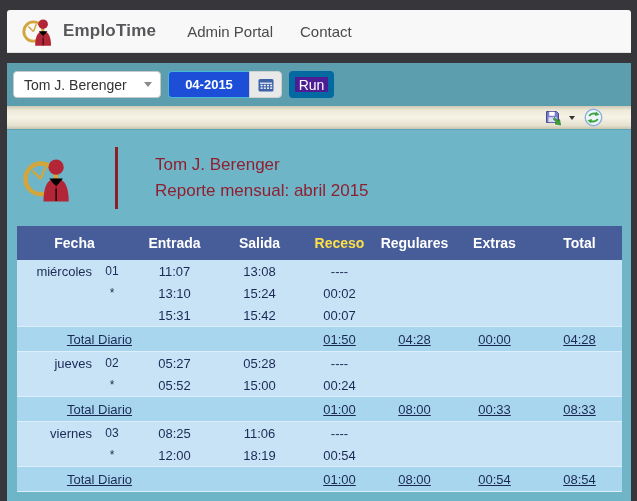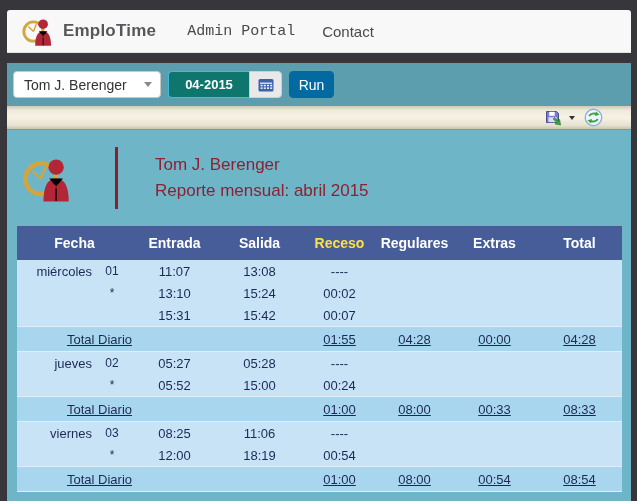--- a/index.html
+++ b/index.html
@@ -13,21 +13,21 @@
 
   
   .site-header{
     height:42px;background:#f8f8f8;border-radius:3px 3px 0 0;
     display:flex;align-items:center;
     border-bottom:1px solid #e2e2e2;
   }
   .logo-sm{width:34px;height:34px;margin-left:14px;flex:0 0 auto;}
   .brand{margin-left:8px;font-size:17px;font-weight:bold;color:#57575b;letter-spacing:.2px;}
   .nav-link{font-size:15px;color:#4a4a4a;cursor:pointer;}
-  .nav-link.first{margin-left:31px;font-family:Liberation Mono, monospace;}
+  .nav-link.first{margin-left:31px;}
   .nav-link.second{margin-left:27px;text-align:center;}
 
   .dark-gap{height:10px;}
 
   
   .toolbar{
     height:43px;background:#5c9dae;display:flex;align-items:center;
     padding:0 6px;box-sizing:border-box;
   }
   .employee-select{
@@ -35,30 +35,30 @@
     display:flex;align-items:center;box-sizing:border-box;padding:0 8px 0 10px;
     font-size:14px;color:#333;cursor:pointer;
   }
   .employee-select .sel-text{flex:1;white-space:nowrap;overflow:hidden;}
   .caret-down{
     width:0;height:0;border-left:4px solid transparent;border-right:4px solid transparent;
     border-top:5px solid #8a8a8a;margin-left:4px;
   }
   .period-group{display:flex;margin-left:7px;height:27px;}
   .period-btn{
-    width:80px;background:#0f766e;color:#fff;font-size:13px;font-weight:bold;
+    width:80px;background:#1d4ed8;color:#fff;font-size:13px;font-weight:bold;
     display:flex;align-items:center;justify-content:center;
     border:1px solid #46b8d8;border-right:none;border-radius:4px 0 0 4px;cursor:pointer;
   }
   .calendar-btn{
     width:31px;background:#e9e9e9;border:1px solid #cfcfcf;border-radius:0 4px 4px 0;
     display:flex;align-items:center;justify-content:center;cursor:pointer;
   }
   .run-btn{
-    margin-left:7px;width:45px;height:27px;background:#0369a1;border:1px solid #0369a1;
+    margin-left:7px;width:45px;height:27px;background:#4c1d95;border:6px solid #0369a1;
     border-radius:4px;color:#fff;font-size:14px;display:flex;align-items:center;
     justify-content:center;cursor:pointer;box-sizing:border-box;
   }
 
   
   .export-bar{
     height:23px;
     background:linear-gradient(180deg,#cfc9b4 0%,#eeebdb 20%,#f6f3e6 50%,#e5e1cf 85%,#c9c3ae 100%);
     display:flex;align-items:center;justify-content:flex-end;
     padding-right:28px;box-sizing:border-box;
@@ -245,21 +245,21 @@
           <td>15:42</td>
           <td>00:07</td>
           <td></td>
             <td></td>
             <td></td>
         </tr>
         <tr class="total-row">
           <td colspan="2" class="total-label">Total Diario</td>
           <td></td>
             <td></td>
-          <td>01:55</td>
+          <td>01:50</td>
           <td>04:28</td>
           <td>00:00</td>
           <td>04:28</td>
         </tr>
 
         <tr class="entry-row">
           <td class="day-cell">jueves</td>
           <td class="mark-cell">02</td>
           <td>05:27</td>
           <td>05:28</td>

